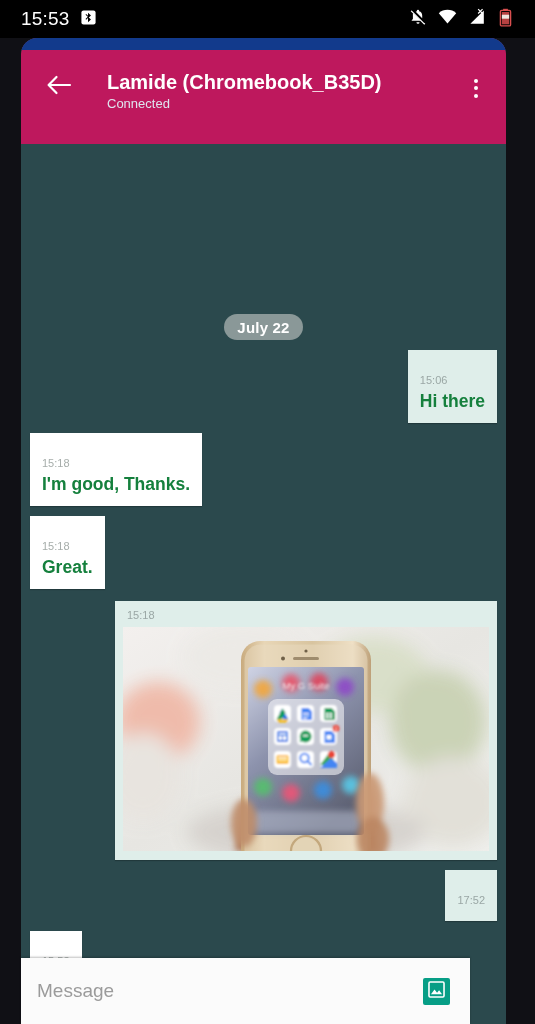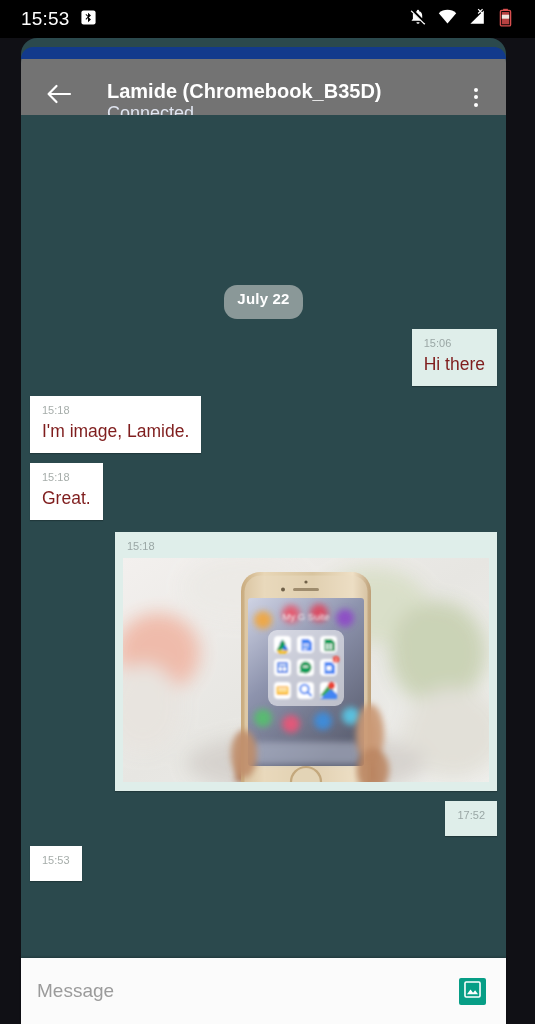--- a/index.html
+++ b/index.html
@@ -64,27 +64,26 @@
     height: 986px;
     background: #2b494d;
     border-top-left-radius: 16px;
     border-top-right-radius: 16px;
     overflow: hidden;
   }
 
   
   #toolbar {
     position: relative;
-    height: 68px;
-    background: #737373;
+    height: 106px;
+    background: #be185d;
     border-top-left-radius: 16px;
     border-top-right-radius: 16px;
     display: flex;
     align-items: flex-start;
-    margin-top: 9px;
   }
   #toolbar::before {
     content: "";
     position: absolute;
     left: 0; top: 0; right: 0;
     height: 12px;
     background: #123a8c;
     border-top-left-radius: 16px;
     border-top-right-radius: 16px;
   }
@@ -107,21 +106,21 @@
   }
   #chat-title {
     color: #ffffff;
     font-size: 20px;
     font-weight: bold;
     line-height: 24px;
     white-space: nowrap;
   }
   #chat-subtitle {
     color: #dfe4ef;
-    font-size: 18px;
+    font-size: 13px;
     line-height: 18px;
     margin-top: 1px;
   }
   #overflow-button {
     position: absolute;
     right: 12px;
     top: 32px;
     width: 36px;
     height: 36px;
     display: flex;
@@ -152,53 +151,54 @@
   #date-divider {
     display: flex;
     justify-content: center;
     margin-top: 170px;
   }
   #date-pill {
     background: #8a9898;
     color: #ffffff;
     font-size: 15px;
     font-weight: bold;
-    padding: 5px 13px 12px;
+    padding: 5px 13px 4px;
     border-radius: 13px;
     letter-spacing: 0.2px;
   }
 
   .msg-row {
     display: flex;
     margin-top: 10px;
   }
   .msg-row.out { justify-content: flex-end; }
   .msg-row.in  { justify-content: flex-start; }
 
   .bubble {
     max-width: 330px;
-    padding: 8px 12px 11px;
+    padding: 24px 12px 11px;
     box-sizing: border-box;
     box-shadow: 0 1px 1px rgba(0,0,0,0.22);
   }
   .bubble.out { background: #dfeeea; }
   .bubble.in  { background: #ffffff; }
 
   .ts {
     font-size: 11px;
     color: #9aa7a5;
     line-height: 13px;
     margin-bottom: 3px;
   }
   .bubble.in .ts { color: #a6adaa; }
 
   .body {
     font-size: 17.5px;
-    color: #7f1d1d;
+    color: #15803d;
     line-height: 22px;
+    font-weight: bold;
   }
   .bubble.out .body { text-align: right; }
 
   
   .bubble.photo {
     padding: 8px 8px 9px;
     max-width: 390px;
   }
   .bubble.photo .ts { margin-left: 4px; margin-bottom: 5px; }
   .photo-frame {
@@ -207,21 +207,21 @@
     overflow: hidden;
     position: relative;
     background: #e8e8e8;
   }
 
   
   #composer {
     position: absolute;
     left: 21px;
     bottom: 0;
-    width: 485px;
+    width: 449px;
     height: 66px;
     background: #fbfbfb;
     display: flex;
     align-items: center;
     box-shadow: 0 -1px 2px rgba(0,0,0,0.25);
   }
   #message-input {
     flex: 1;
     border: none;
     outline: none;
@@ -324,21 +324,21 @@
       <div class="msg-row out">
         <div class="bubble out">
           <div class="ts">15:06</div>
           <div class="body">Hi there</div>
         </div>
       </div>
 
       <div class="msg-row in">
         <div class="bubble in">
           <div class="ts">15:18</div>
-          <div class="body">I'm image, Lamide.</div>
+          <div class="body">I'm good, Thanks.</div>
         </div>
       </div>
 
       <div class="msg-row in">
         <div class="bubble in">
           <div class="ts">15:18</div>
           <div class="body">Great.</div>
         </div>
       </div>
 

